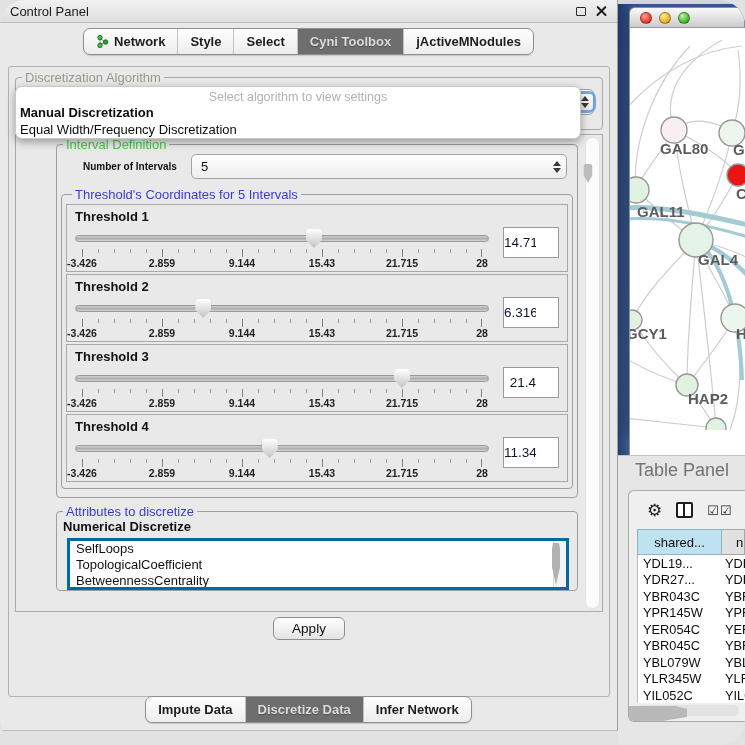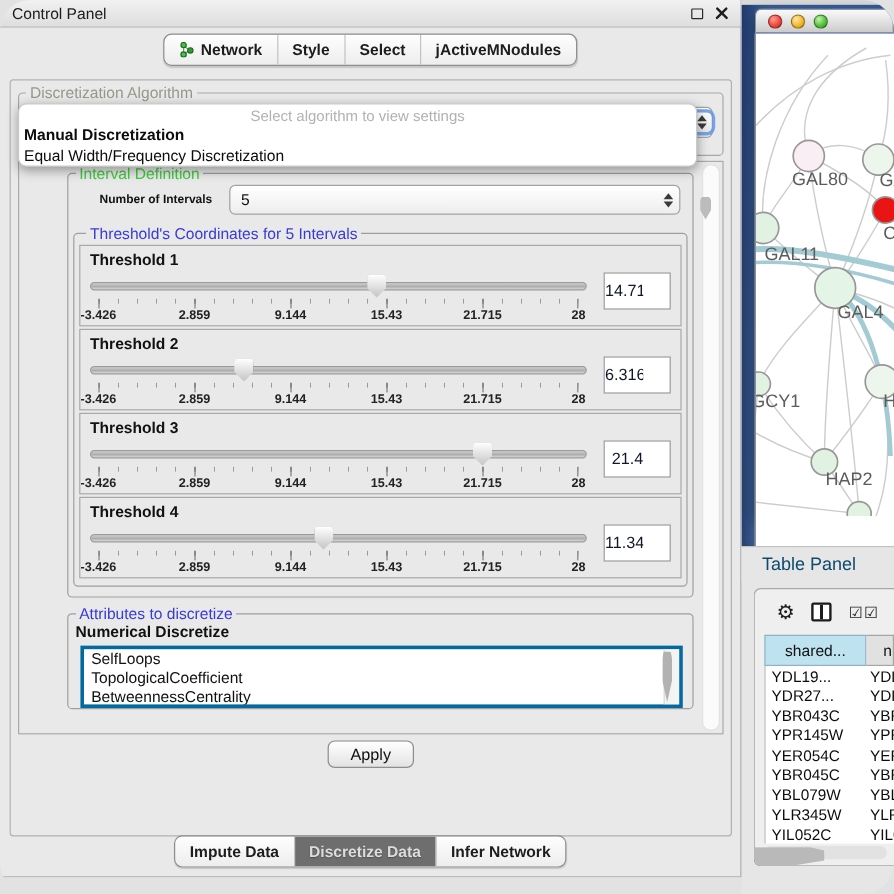--- a/index.html
+++ b/index.html
@@ -114,26 +114,26 @@
     background:linear-gradient(180deg,#3d64a1 0%,#486fa9 60%,#4a72ad 100%);
     box-shadow:inset 16px 0 16px -8px rgba(8,18,52,.6); }
   .net-window { position:absolute; left:11px; top:3px; width:116px; height:423px;
     box-shadow:0 5px 12px rgba(0,10,40,.45); }
   .net-titlebar { height:21px; background:linear-gradient(#fafafa,#cbcbcb); border:1px solid #8f8f8f; border-bottom-color:#9a9a9a;
     border-radius:6px 0 0 0; display:flex; align-items:center; gap:7px; padding-left:10px; }
   .light { width:12px; height:12px; border-radius:50%; border:1px solid rgba(0,0,0,.35); }
   .light.red { background:radial-gradient(circle at 35% 30%, #ff9d95, #ee4b40 55%, #b8251c); }
   .light.yellow { background:radial-gradient(circle at 35% 30%, #ffe9a8, #f5b72e 55%, #c78a12); }
   .light.green { background:radial-gradient(circle at 35% 30%, #c9f4b2, #55c43a 55%, #2e8f1d); }
-  .net-canvas { height:448px; background:#fff; border-left:1px solid #8f8f8f; overflow:hidden; }
+  .net-canvas { height:448px; background:#fff; border-left:1px solid #8f8f8f; overflow:hidden;font-weight:bold; }
   .net-canvas svg { display:block; }
 
   .tp-header { position:absolute; left:0; right:0; top:455px; height:30px; background:#e6e6e6;
     border-top:1px solid #c2c2c2; display:flex; align-items:center; }
-  .tp-title { font-size:15px; color:#0c4a6e; margin-left:17px; }
+  .tp-title { font-size:18px; color:#737373; margin-left:17px; }
 
   .table-window { position:absolute; left:10px; top:490px; width:117px; height:232px;
     background:#efefef; border:1px solid #a9a9a9; border-right:none; border-radius:6px 0 0 6px; overflow:hidden; }
   .tw-toolbar { height:38px; display:flex; align-items:center; gap:14px; padding-left:18px; }
   .gear { font-size:17px; color:#1d1d1d; line-height:1; }
   .colicon { width:17px; height:16px; border:2px solid #1d1d1d; border-radius:2px; background:
     linear-gradient(90deg, #fff 0 5.5px, #1d1d1d 5.5px 7.5px, #fff 7.5px); }
   .checks { font-size:13px; color:#1d1d1d; letter-spacing:1px; white-space:nowrap; }
   .tw-headrow { display:flex; height:26px; padding-left:8px; }
   .hc { font-size:13px; color:#111; display:flex; align-items:center; }
@@ -173,20 +173,23 @@
             <circle cx="9.6" cy="7" r="2.2" fill="#2e9e2e" stroke="#1c6e1c"></circle>
             <circle cx="4" cy="10.4" r="2.2" fill="#47c247" stroke="#1c6e1c"></circle>
           </svg>
           <span>Network</span>
         </div>
         <div class="tab">
             <span>Style</span>
           </div>
         <div class="tab">
             <span>Select</span>
+          </div>
+        <div class="tab sel">
+            <span>Cyni Toolbox</span>
           </div>
         <div class="tab">
             <span>jActiveMNodules</span>
           </div>
       </div>
     </div>
 
     <div class="outer-panel">
 
       <fieldset class="group ga-group">

